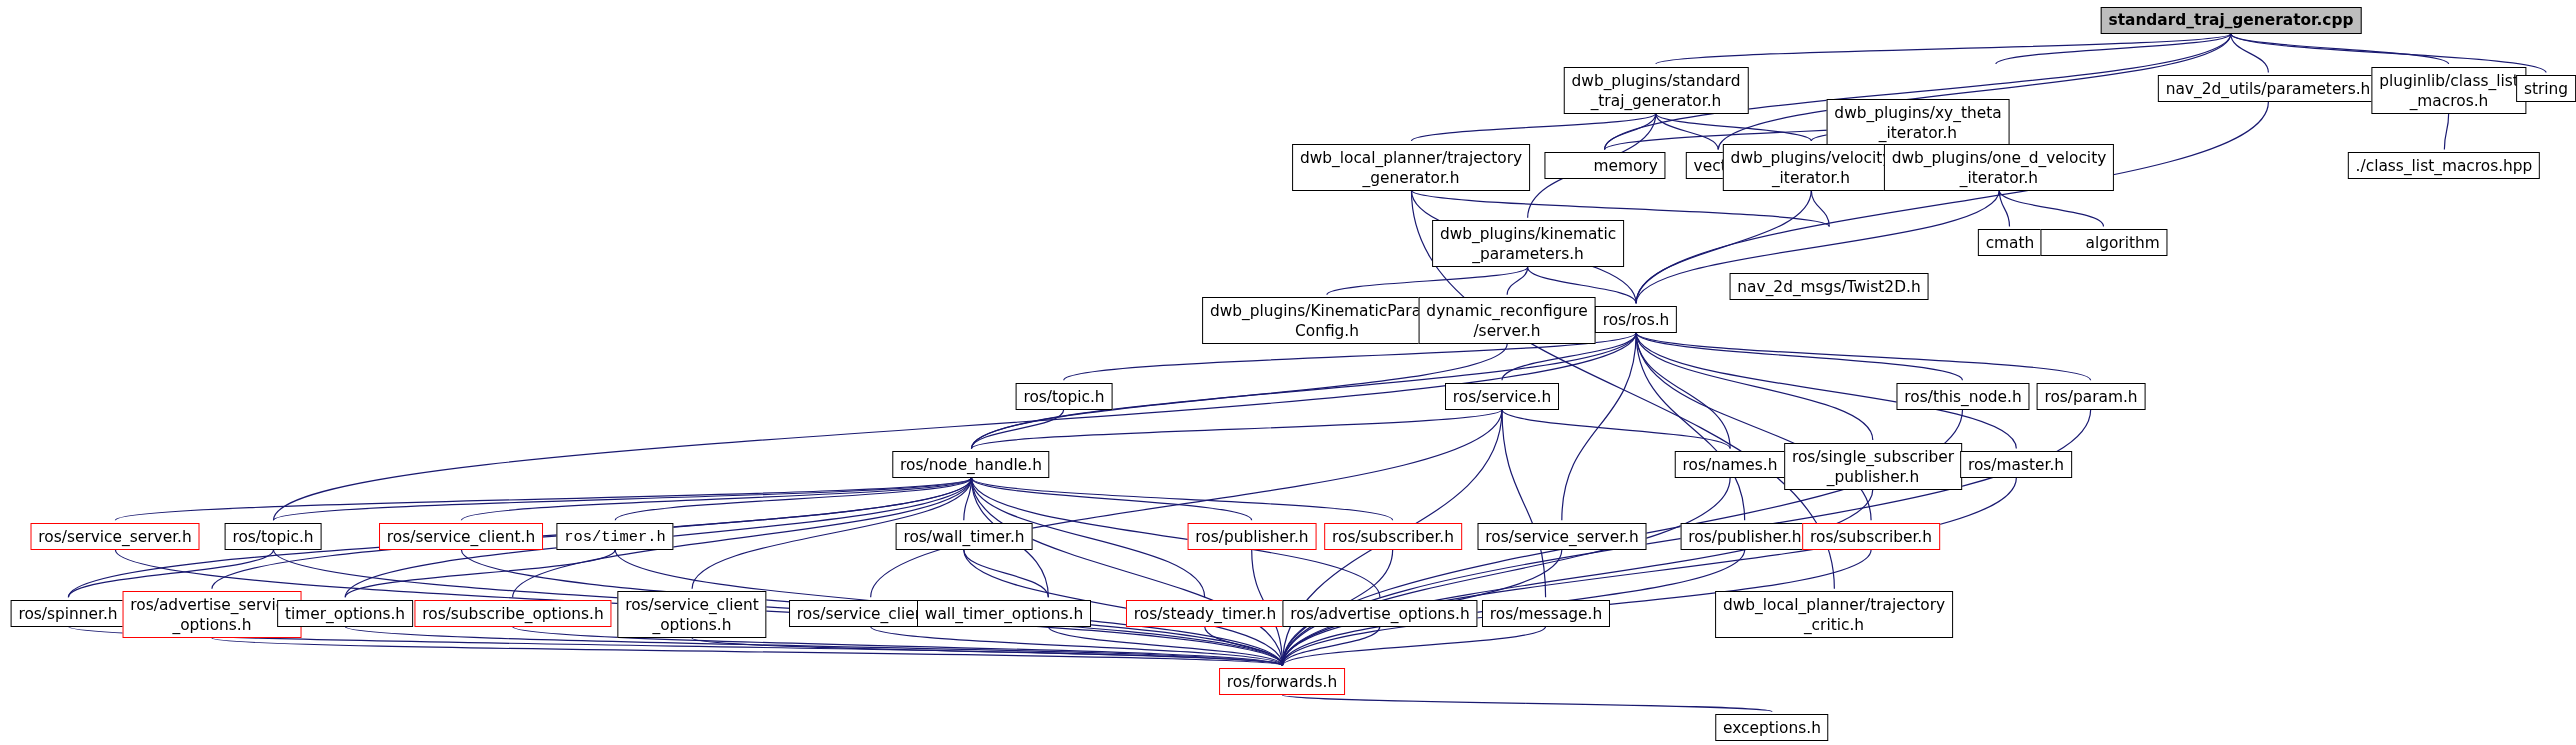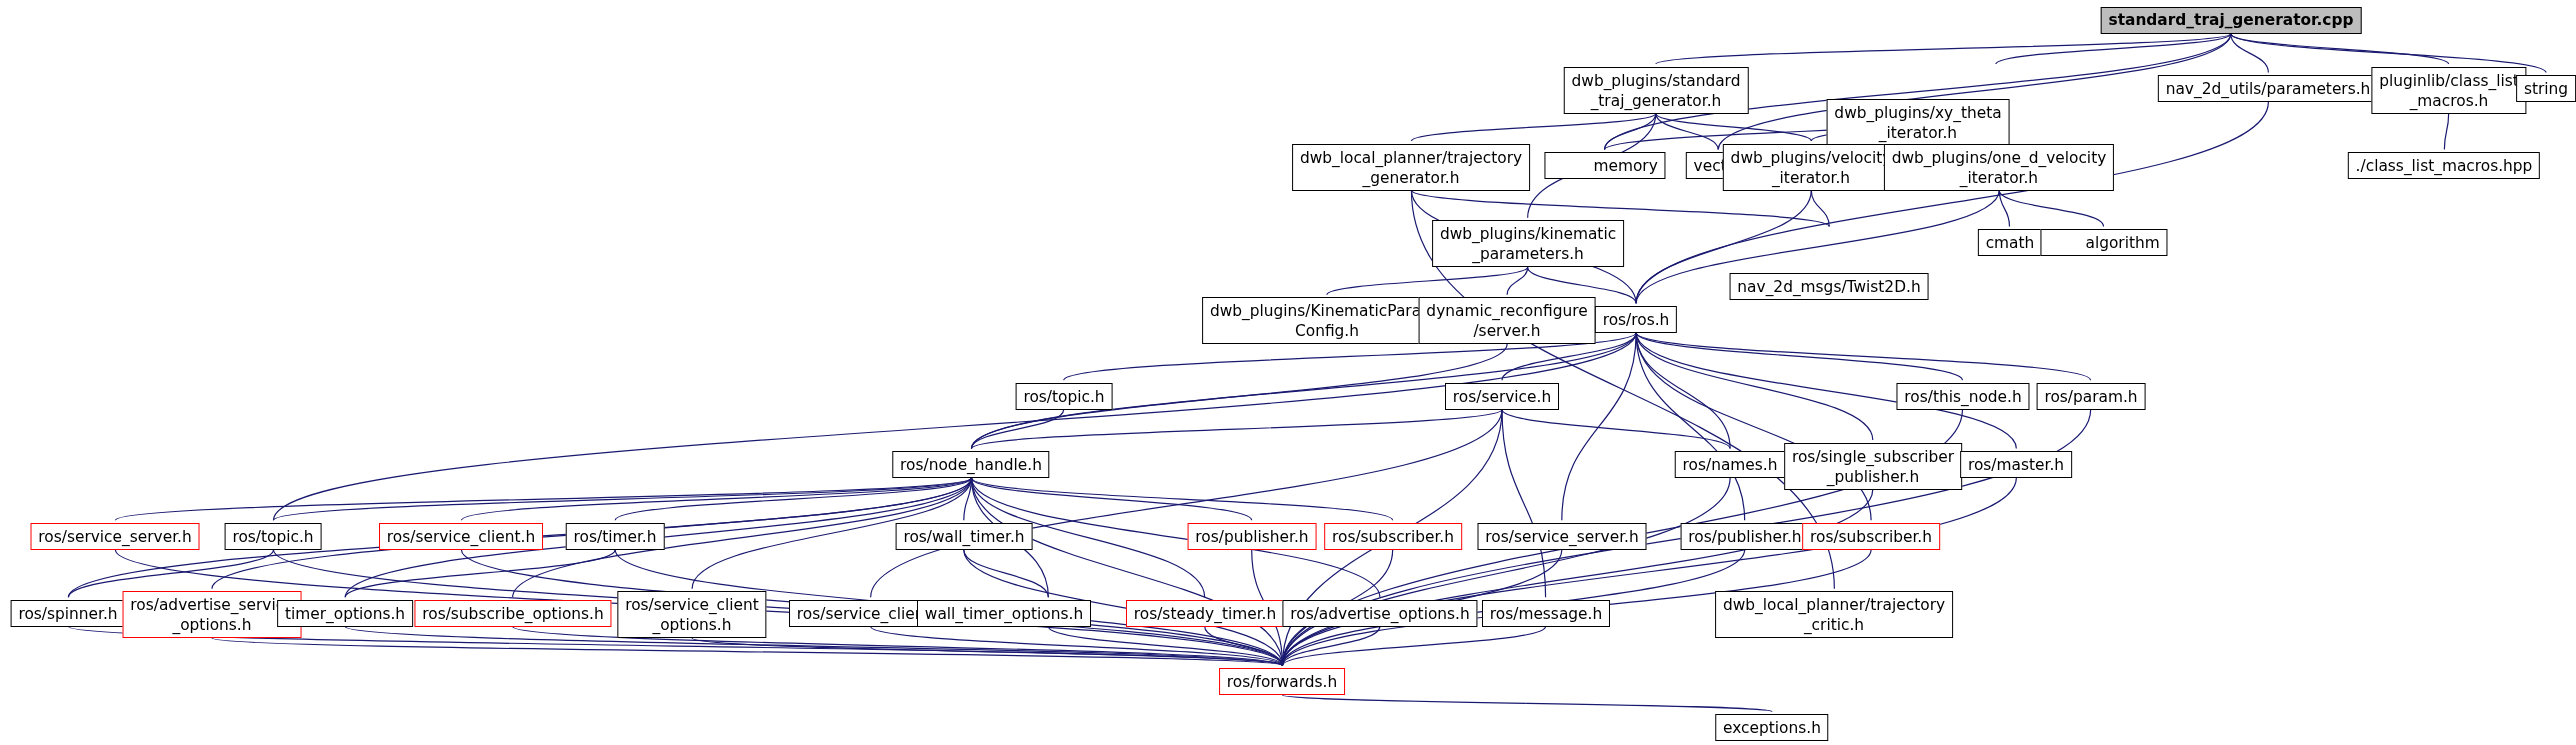--- a/index.html
+++ b/index.html
@@ -162,21 +162,21 @@
     <div class="node" style="left: 1502px; top: 383px;">ros/service.h</div>
     <div class="node" style="left: 1963px; top: 383px;">ros/this_node.h</div>
     <div class="node" style="left: 2091px; top: 383px;">ros/param.h</div>
     <div class="node" style="left: 971px; top: 451px;">ros/node_handle.h</div>
     <div class="node" style="left: 1730px; top: 451px;">ros/names.h</div>
     <div class="node" style="left: 1873px; top: 443px;">ros/single_subscriber<br>_publisher.h</div>
     <div class="node" style="left: 2016px; top: 451px;">ros/master.h</div>
     <div class="node truncated" style="left: 115px; top: 523px;">ros/service_server.h</div>
     <div class="node" style="left: 273px; top: 523px;">ros/topic.h</div>
     <div class="node truncated" style="left: 461px; top: 523px;">ros/service_client.h</div>
-    <div class="node" style="left: 615px; top: 523px;">ros/timer.h</div>
+    <div class="node" style="left: 615px; top: 523px; font-family: Liberation Mono, monospace;">ros/timer.h</div>
     <div class="node" style="left: 964px; top: 523px;">ros/wall_timer.h</div>
     <div class="node truncated" style="left: 1252px; top: 523px;">ros/publisher.h</div>
     <div class="node truncated" style="left: 1393px; top: 523px;">ros/subscriber.h</div>
     <div class="node" style="left: 1562px; top: 523px;">ros/service_server.h</div>
     <div class="node" style="left: 1745px; top: 523px;">ros/publisher.h</div>
     <div class="node truncated" style="left: 1871px; top: 523px;">ros/subscriber.h</div>
     <div class="node" style="left: 68px; top: 600px;">ros/spinner.h</div>
     <div class="node truncated" style="left: 212px; top: 591px;">ros/advertise_service<br>_options.h</div>
     <div class="node" style="left: 345px; top: 600px;">timer_options.h</div>
     <div class="node truncated" style="left: 513px; top: 600px;">ros/subscribe_options.h</div>

